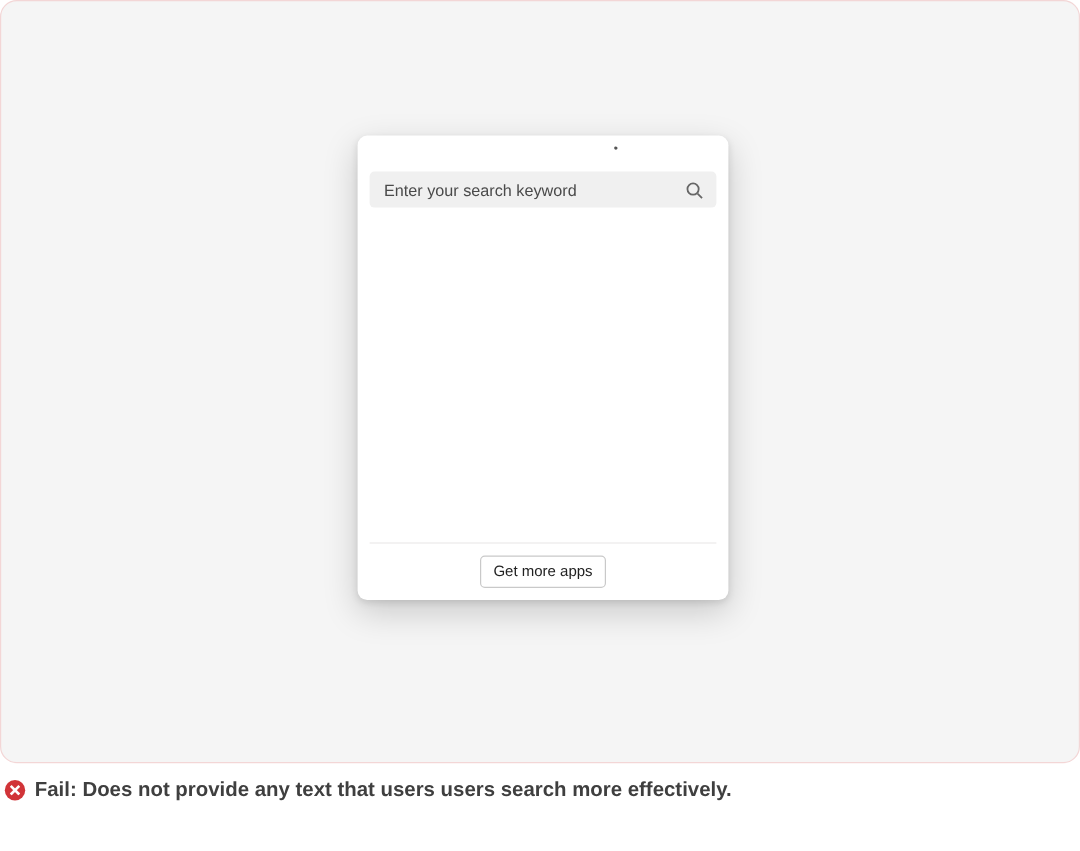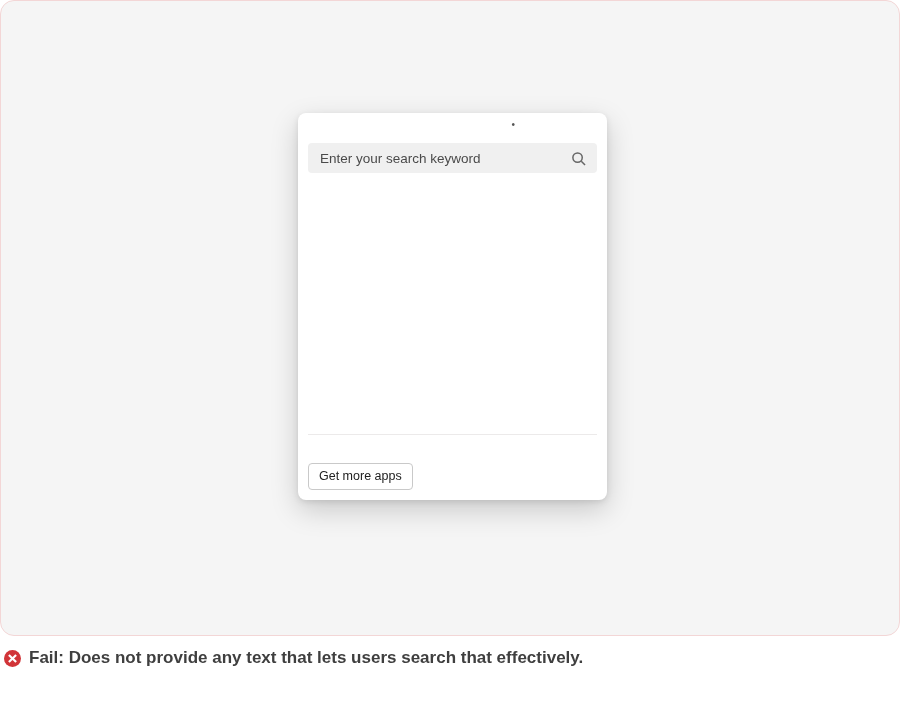--- a/index.html
+++ b/index.html
@@ -72,23 +72,23 @@
     height: 15px;
     stroke: #666;
     stroke-width: 1.6;
     fill: none;
   }
   .panel-body {
     flex: 1;
   }
   .panel-footer {
     border-top: 1px solid #eceaea;
-    padding-top: 28px;
+    padding-top: 10px;
     display: flex;
-    justify-content: flex-start;
+    justify-content: center;
   }
   .get-more-btn {
     font-size: 12.5px;
     color: #222;
     background: #ffffff;
     border: 1px solid #c9c9c9;
     border-radius: 4px;
     padding: 4px 10px;
     cursor: pointer;
     line-height: 1.4;
@@ -150,14 +150,14 @@
   </div>
 </div>
 
 <div class="caption-row">
   <span class="fail-icon">
     <svg viewBox="0 0 10 10">
       <line x1="1" y1="1" x2="9" y2="9"></line>
       <line x1="9" y1="1" x2="1" y2="9"></line>
     </svg>
   </span>
-  <span class="caption-text">Fail: Does not provide any text that lets users search that effectively.</span>
+  <span class="caption-text">Fail: Does not provide any text that users users search more effectively.</span>
 </div>
 
 </body></html>

